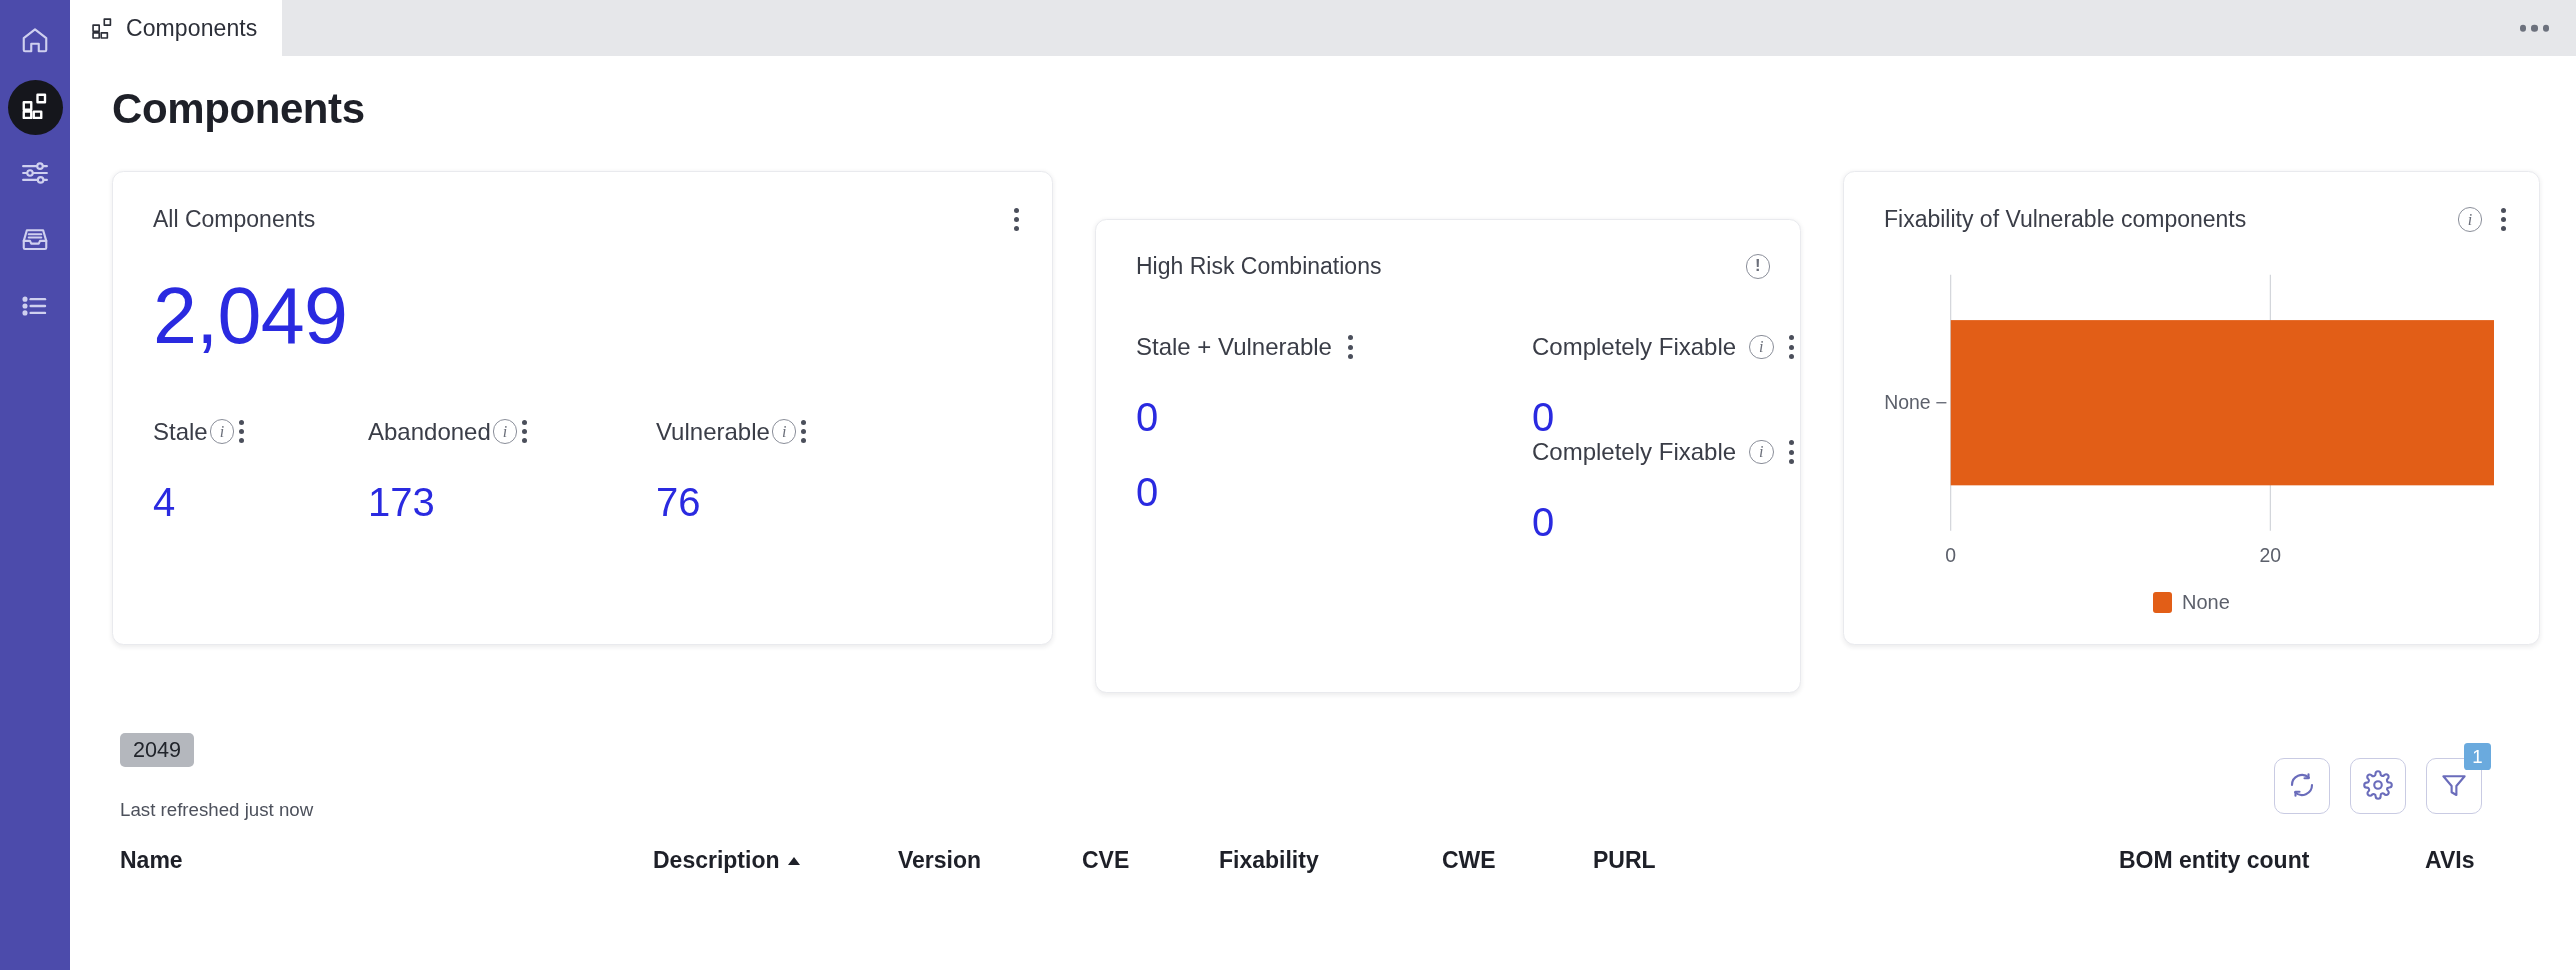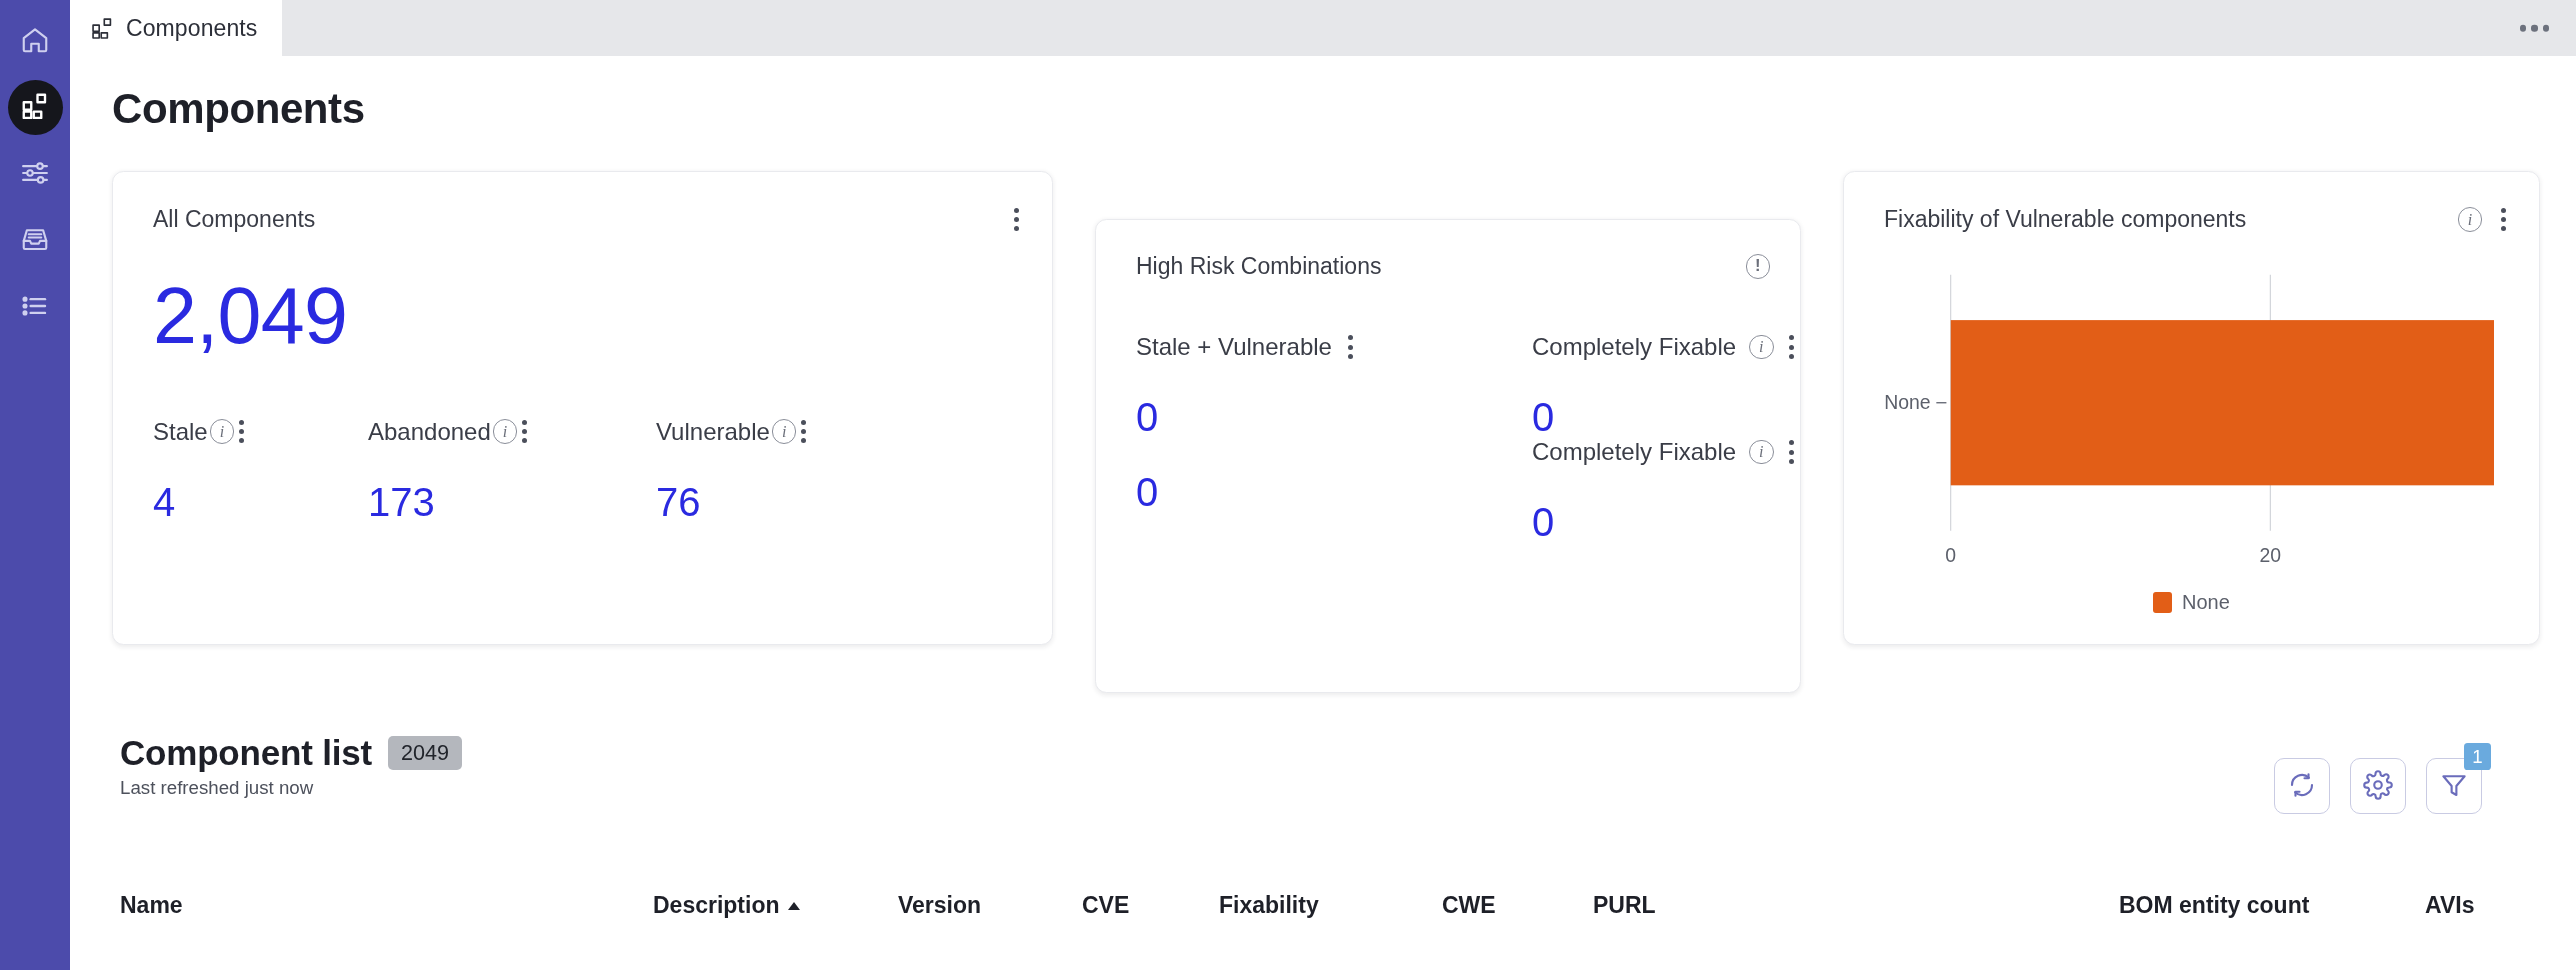--- a/index.html
+++ b/index.html
@@ -129,39 +129,39 @@
   .legend-text { font-size: 20px; color: #5c606b; }
 
   
   .list-head { position: absolute; left: 50px; top: 677px; }
   .list-title-row { display: flex; align-items: center; gap: 16px; }
   .list-title { font-size: 35px; font-weight: bold; color: #1e2028; letter-spacing: -0.2px; }
   .count-badge {
     background: #b4b7bd; color: #21242b; border-radius: 5px;
     font-size: 21.6px; padding: 4.3px 13px; line-height: 1.18;
   }
-  .list-sub { font-size: 18.7px; color: #4d515c; margin-top: 4px; }
+  .list-sub { font-size: 18.7px; color: #4d515c; margin-top: 32px; }
 
   .list-tools { position: absolute; right: 94px; top: 702px; display: flex; gap: 20px; }
   .tool-btn {
     width: 56px; height: 56px; border-radius: 10px;
     border: 1.1px solid #c9cbe3; background: #fff;
     display: flex; align-items: center; justify-content: center;
     cursor: pointer; position: relative;
   }
   .tool-btn svg { width: 30px; height: 30px; }
   .tool-badge {
     position: absolute; top: -16px; right: -10px;
     background: #6aaade; color: #fff; border-radius: 3.6px;
     min-width: 27px; height: 27px; font-size: 18.7px;
     display: flex; align-items: center; justify-content: center; padding: 0 5.8px;
   }
 
   
-  .table { position: absolute; left: 50px; right: 43px; top: 828px; }
+  .table { position: absolute; left: 50px; right: 43px; top: 783px; }
   .thead { display: flex; align-items: center; height: 43px; }
   .th {
     font-size: 23px; font-weight: bold; color: #1e2028;
     display: flex; align-items: center; gap: 8.6px; cursor: pointer; white-space: nowrap;
   }
   .sort-asc {
     width: 0; height: 0; border-left: 6.5px solid transparent;
     border-right: 6.5px solid transparent; border-bottom: 8px solid #1e2028;
     display: block; margin-top: 1.4px;
   }
@@ -380,21 +380,20 @@
       <div class="chart-legend">
         <span class="legend-swatch" id="legend-swatch" style="background: rgb(226, 94, 23);"></span>
         <span class="legend-text">None</span>
       </div>
     </div>
 
   </div>
 
   <div class="list-head">
     <div class="list-title-row">
-      <span class="list-title">Component list</span>
       <span class="count-badge">2049</span>
     </div>
     <div class="list-sub">Last refreshed just now</div>
   </div>
 
   <div class="list-tools">
     <div class="tool-btn">
       <span>
         <svg viewBox="0 0 24 24" fill="none" stroke="#6a6cbb" stroke-width="1.7" stroke-linecap="round">
           <path d="M20 12a8 8 0 0 1-13.5 5.8"></path>

